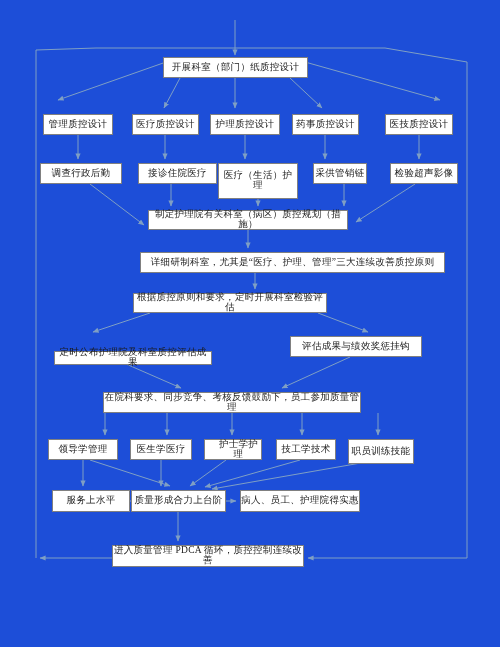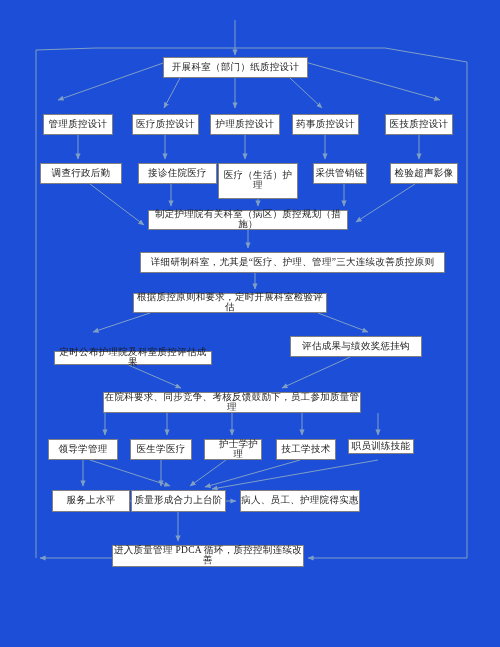--- a/index.html
+++ b/index.html
@@ -104,20 +104,20 @@
       <div class="node n-md" style="left: 148px; top: 210px; width: 200px; height: 20px;">制定护理院有关科室（病区）质控规划（措施）</div>
       <div class="node n-md" style="left: 103px; top: 252px; width: 305px; height: 21px; margin-left: 37px;">详细研制科室，尤其是“医疗、护理、管理”三大连续改善质控原则</div>
       <div class="node n-md" style="left: 133px; top: 293px; width: 194px; height: 20px;">根据质控原则和要求，定时开展科室检验评估</div>
       <div class="node n-md" style="left: 54px; top: 336px; width: 158px; height: 14px; margin-top: 15px;">定时公布护理院及科室质控评估成果</div>
       <div class="node n-md" style="left: 290px; top: 336px; width: 132px; height: 21px;">评估成果与绩效奖惩挂钩</div>
       <div class="node n-md" style="left: 103px; top: 392px; width: 258px; height: 21px;">在院科要求、同步竞争、考核反馈鼓励下，员工参加质量管理</div>
       <div class="node n-sm" style="left: 48px; top: 439px; width: 70px; height: 21px;">领导学管理</div>
       <div class="node n-sm" style="left: 130px; top: 439px; width: 62px; height: 21px;">医生学医疗</div>
       <div class="node n-sm" style="left: 204px; top: 439px; width: 58px; height: 21px; padding-left: 11px;">护士学护理</div>
       <div class="node n-sm" style="left: 276px; top: 439px; width: 60px; height: 21px;">技工学技术</div>
-      <div class="node n-sm" style="left: 348px; top: 439px; width: 66px; height: 15px;">职员训练技能</div>
+      <div class="node n-sm" style="left: 348px; top: 439px; width: 66px; height: 25px;">职员训练技能</div>
       <div class="node n-md" style="left: 52px; top: 490px; width: 78px; height: 22px;">服务上水平</div>
       <div class="node n-md" style="left: 131px; top: 490px; width: 95px; height: 22px;">质量形成合力上台阶</div>
       <div class="node n-md" style="left: 240px; top: 490px; width: 120px; height: 22px;">病人、员工、护理院得实惠</div>
       <div class="node n-md" style="left: 112px; top: 545px; width: 192px; height: 22px;">进入质量管理 PDCA 循环，质控控制连续改善</div>
     </div>
 
 </div>
 
 </body></html>

